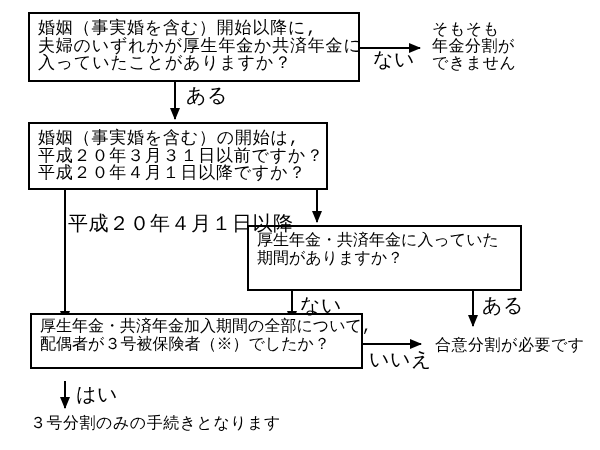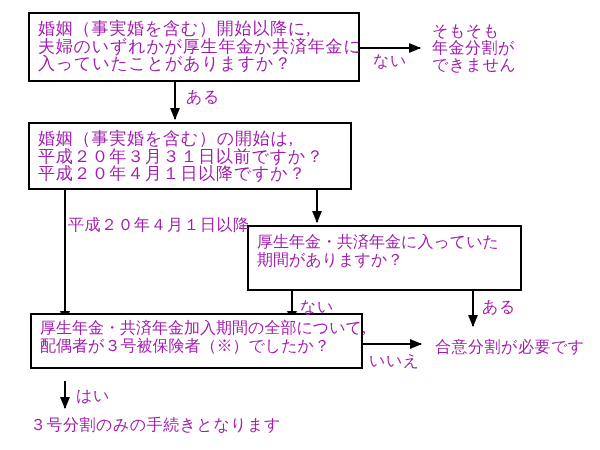--- a/index.html
+++ b/index.html
@@ -5,22 +5,22 @@
   html, body {
     margin: 0;
     padding: 0;
     background: #ffffff;
   }
   #canvas {
     position: relative;
     width: 600px;
     height: 450px;
     background: #ffffff;
-    font-family: Liberation Serif, serif;
-    color: #a21caf;
+    font-family: Liberation Mono, monospace;
+    color: #000000;
     overflow: hidden;
   }
   #arrow-layer {
     position: absolute;
     left: 0; top: 0;
     width: 600px; height: 450px;
   }
   .box {
     position: absolute;
     box-sizing: border-box;
@@ -36,21 +36,21 @@
     line-height: 17.5px;
     letter-spacing: 0.8px;
   }
   .box.small .bl {
     font-size: 16px;
     line-height: 17.5px;
     letter-spacing: 0px;
   }
   .lbl {
     position: absolute;
-    font-size: 16px;
+    font-size: 20px;
     line-height: 17px;
     white-space: nowrap;
     letter-spacing: 0.5px;
   }
   .result {
     position: absolute;
     font-size: 16px;
     line-height: 17px;
     white-space: nowrap;
     letter-spacing: 0.5px;
@@ -76,21 +76,21 @@
     <line x1="363" y1="344" x2="421" y2="344" stroke="#000000" stroke-width="2" marker-end="url(#ah)"></line>
     <line x1="65" y1="381" x2="65" y2="408" stroke="#000000" stroke-width="2" marker-end="url(#ah)"></line>
   </svg>
 
   <div class="box big" style="left:28px; top:12px; width:332px; height:70px;">
     <div class="bl">婚姻（事実婚を含む）開始以降に,</div>
     <div class="bl">夫婦のいずれかが厚生年金か共済年金に</div>
     <div class="bl">入っていたことがありますか？</div>
   </div>
 
-  <div class="box big" style="left:28px; top:122px; width:324px; height:68px;">
+  <div class="box big" style="left:28px; top:122px; width:300px; height:68px;">
     <div class="bl">婚姻（事実婚を含む）の開始は,</div>
     <div class="bl">平成２０年３月３１日以前ですか？</div>
     <div class="bl">平成２０年４月１日以降ですか？</div>
   </div>
 
   <div class="box small" style="left:247px; top:225px; width:275px; height:66px;">
     <div class="bl">厚生年金・共済年金に入っていた</div>
     <div class="bl">期間がありますか？</div>
   </div>
 

